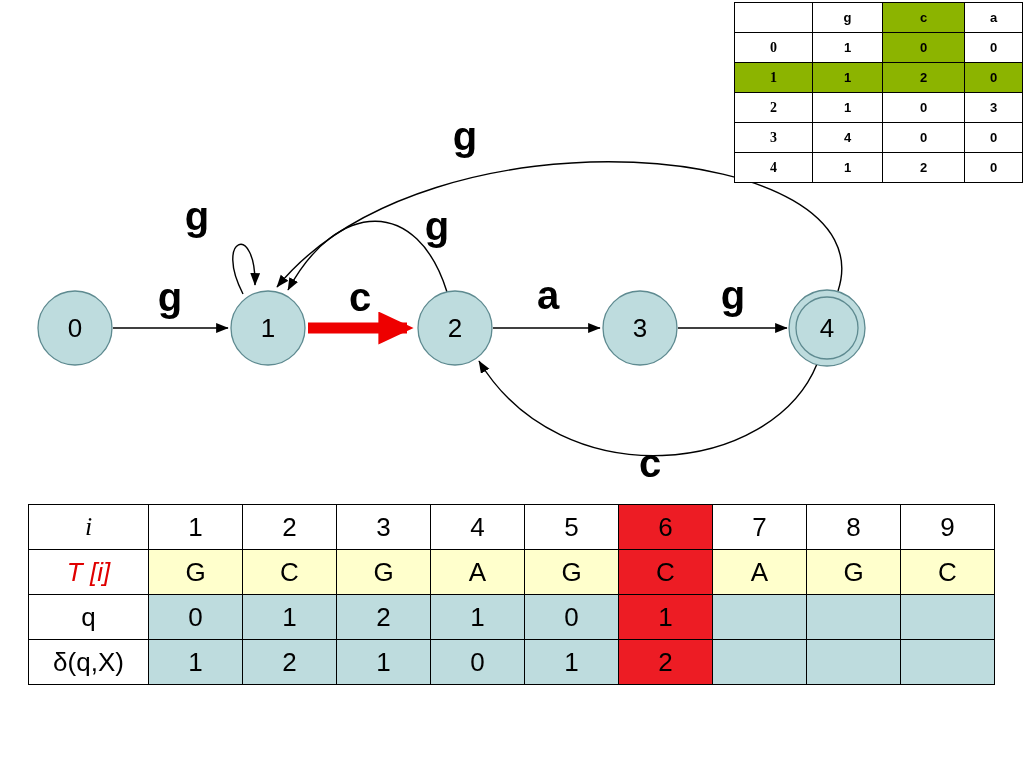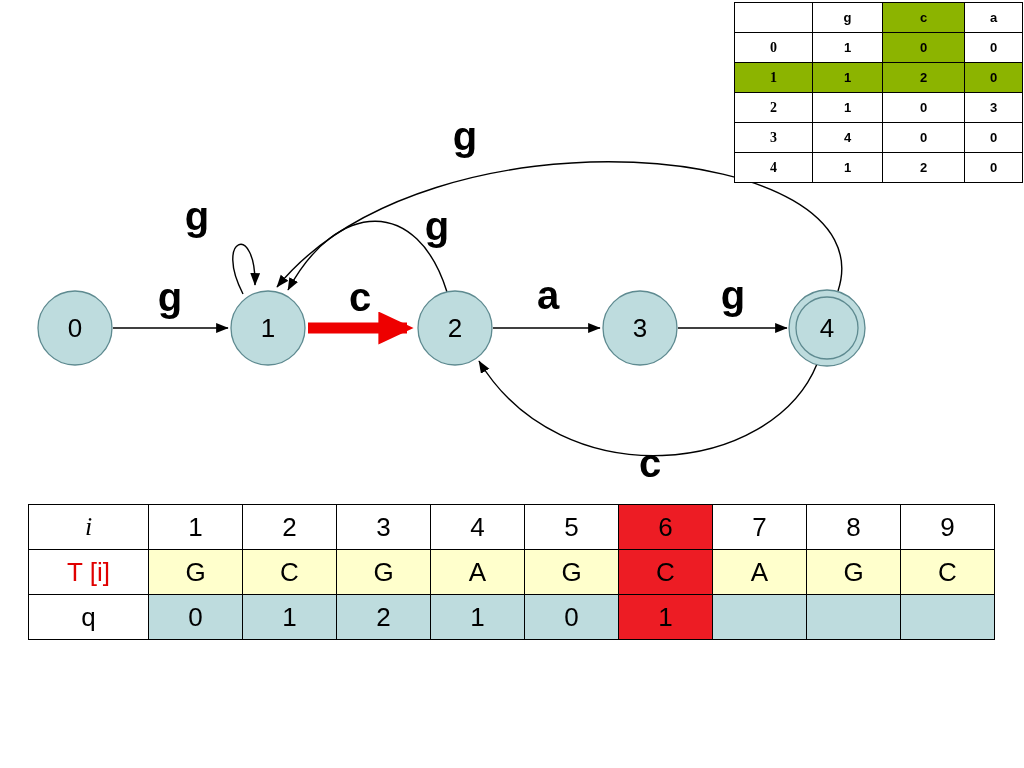--- a/index.html
+++ b/index.html
@@ -33,21 +33,21 @@
   
   .trace-table { position:absolute; left:28px; top:504px; border-collapse:collapse; }
   .trace-table tr { height:45px; }
   .trace-table td {
     border:1px solid #000; text-align:center; vertical-align:middle;
     font-size:26px; background:#fff;
   }
   .trace-table td.val { width:94px; }
   .trace-table td.lbl { width:120px; }
   .lbl-i { font-family:"Liberation Serif", serif; font-style:italic; }
-  .lbl-t { color:#E00000; }
+  .lbl-t { color:#E00000; font-style:italic; }
   .c-yellow { background:#FFFFCC !important; }
   .c-blue { background:#BEDCDE !important; }
   .c-hl { background:#ED1C24 !important; }
 </style>
 </head>
 <body>
 
 <div class="stage">
 
   <svg class="diagram" width="1024" height="500" viewBox="0 0 1024 500">
@@ -179,16 +179,28 @@
         <td class="val c-blue">0</td>
         <td class="val c-blue">1</td>
         <td class="val c-blue">2</td>
         <td class="val c-blue">1</td>
         <td class="val c-blue">0</td>
         <td class="val c-hl">1</td>
         <td class="val c-blue"></td>
         <td class="val c-blue"></td>
         <td class="val c-blue"></td>
       </tr>
+      <tr>
+        <td class="lbl">δ(q,X)</td>
+        <td class="val c-blue">1</td>
+        <td class="val c-blue">2</td>
+        <td class="val c-blue">1</td>
+        <td class="val c-blue">0</td>
+        <td class="val c-blue">1</td>
+        <td class="val c-hl">2</td>
+        <td class="val c-blue"></td>
+        <td class="val c-blue"></td>
+        <td class="val c-blue"></td>
+      </tr>
     </tbody>
   </table>
 
 </div>
 
 </body></html>

